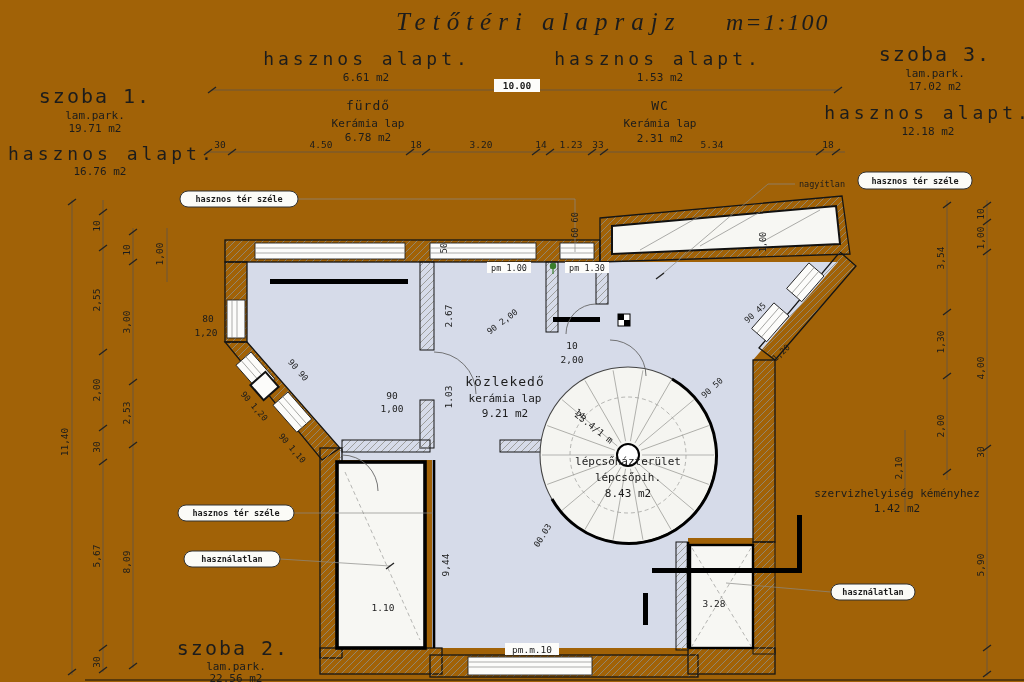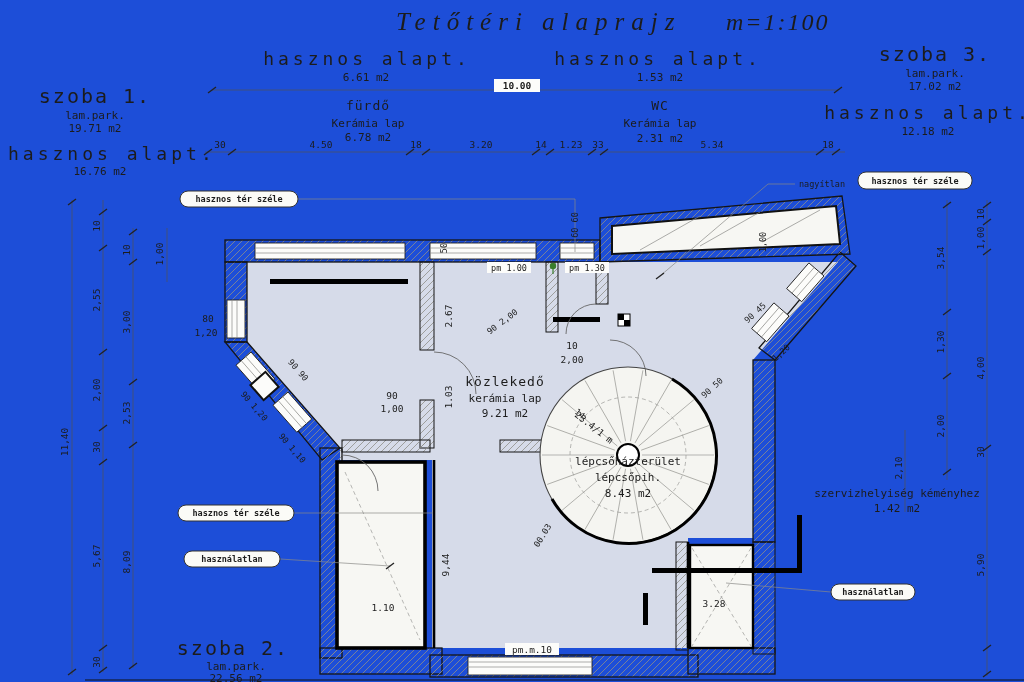--- a/index.html
+++ b/index.html
@@ -1,16 +1,16 @@
 <!DOCTYPE html>
 <html><head>
 <meta charset="utf-8">
 <style>
   html,body{margin:0;padding:0;background:#e8e8e6;}
-  #page{width:1024px;height:682px;background:#1d4ed8;position:relative;overflow:hidden;}
+  #page{width:1024px;height:682px;background:#a16207;position:relative;overflow:hidden;}
   svg{display:block;}
   text{fill:#1c1c1c;font-family:"DejaVu Sans Mono",monospace;text-anchor:middle;}
   .t-title{font-family:"Liberation Serif",serif;font-style:italic;font-size:25px;letter-spacing:7px;text-anchor:start;}
   .t-scale{font-family:"Liberation Serif",serif;font-style:italic;font-size:24px;letter-spacing:2px;text-anchor:start;}
   .t-room{font-size:20px;letter-spacing:2px;}
   .t-big{font-size:18px;letter-spacing:4px;}
   .t-med{font-size:13px;letter-spacing:1px;}
   .t-small{font-size:11px;}
   .t-dim{font-size:9.5px;}
   .t-tiny{font-size:8.5px;}

